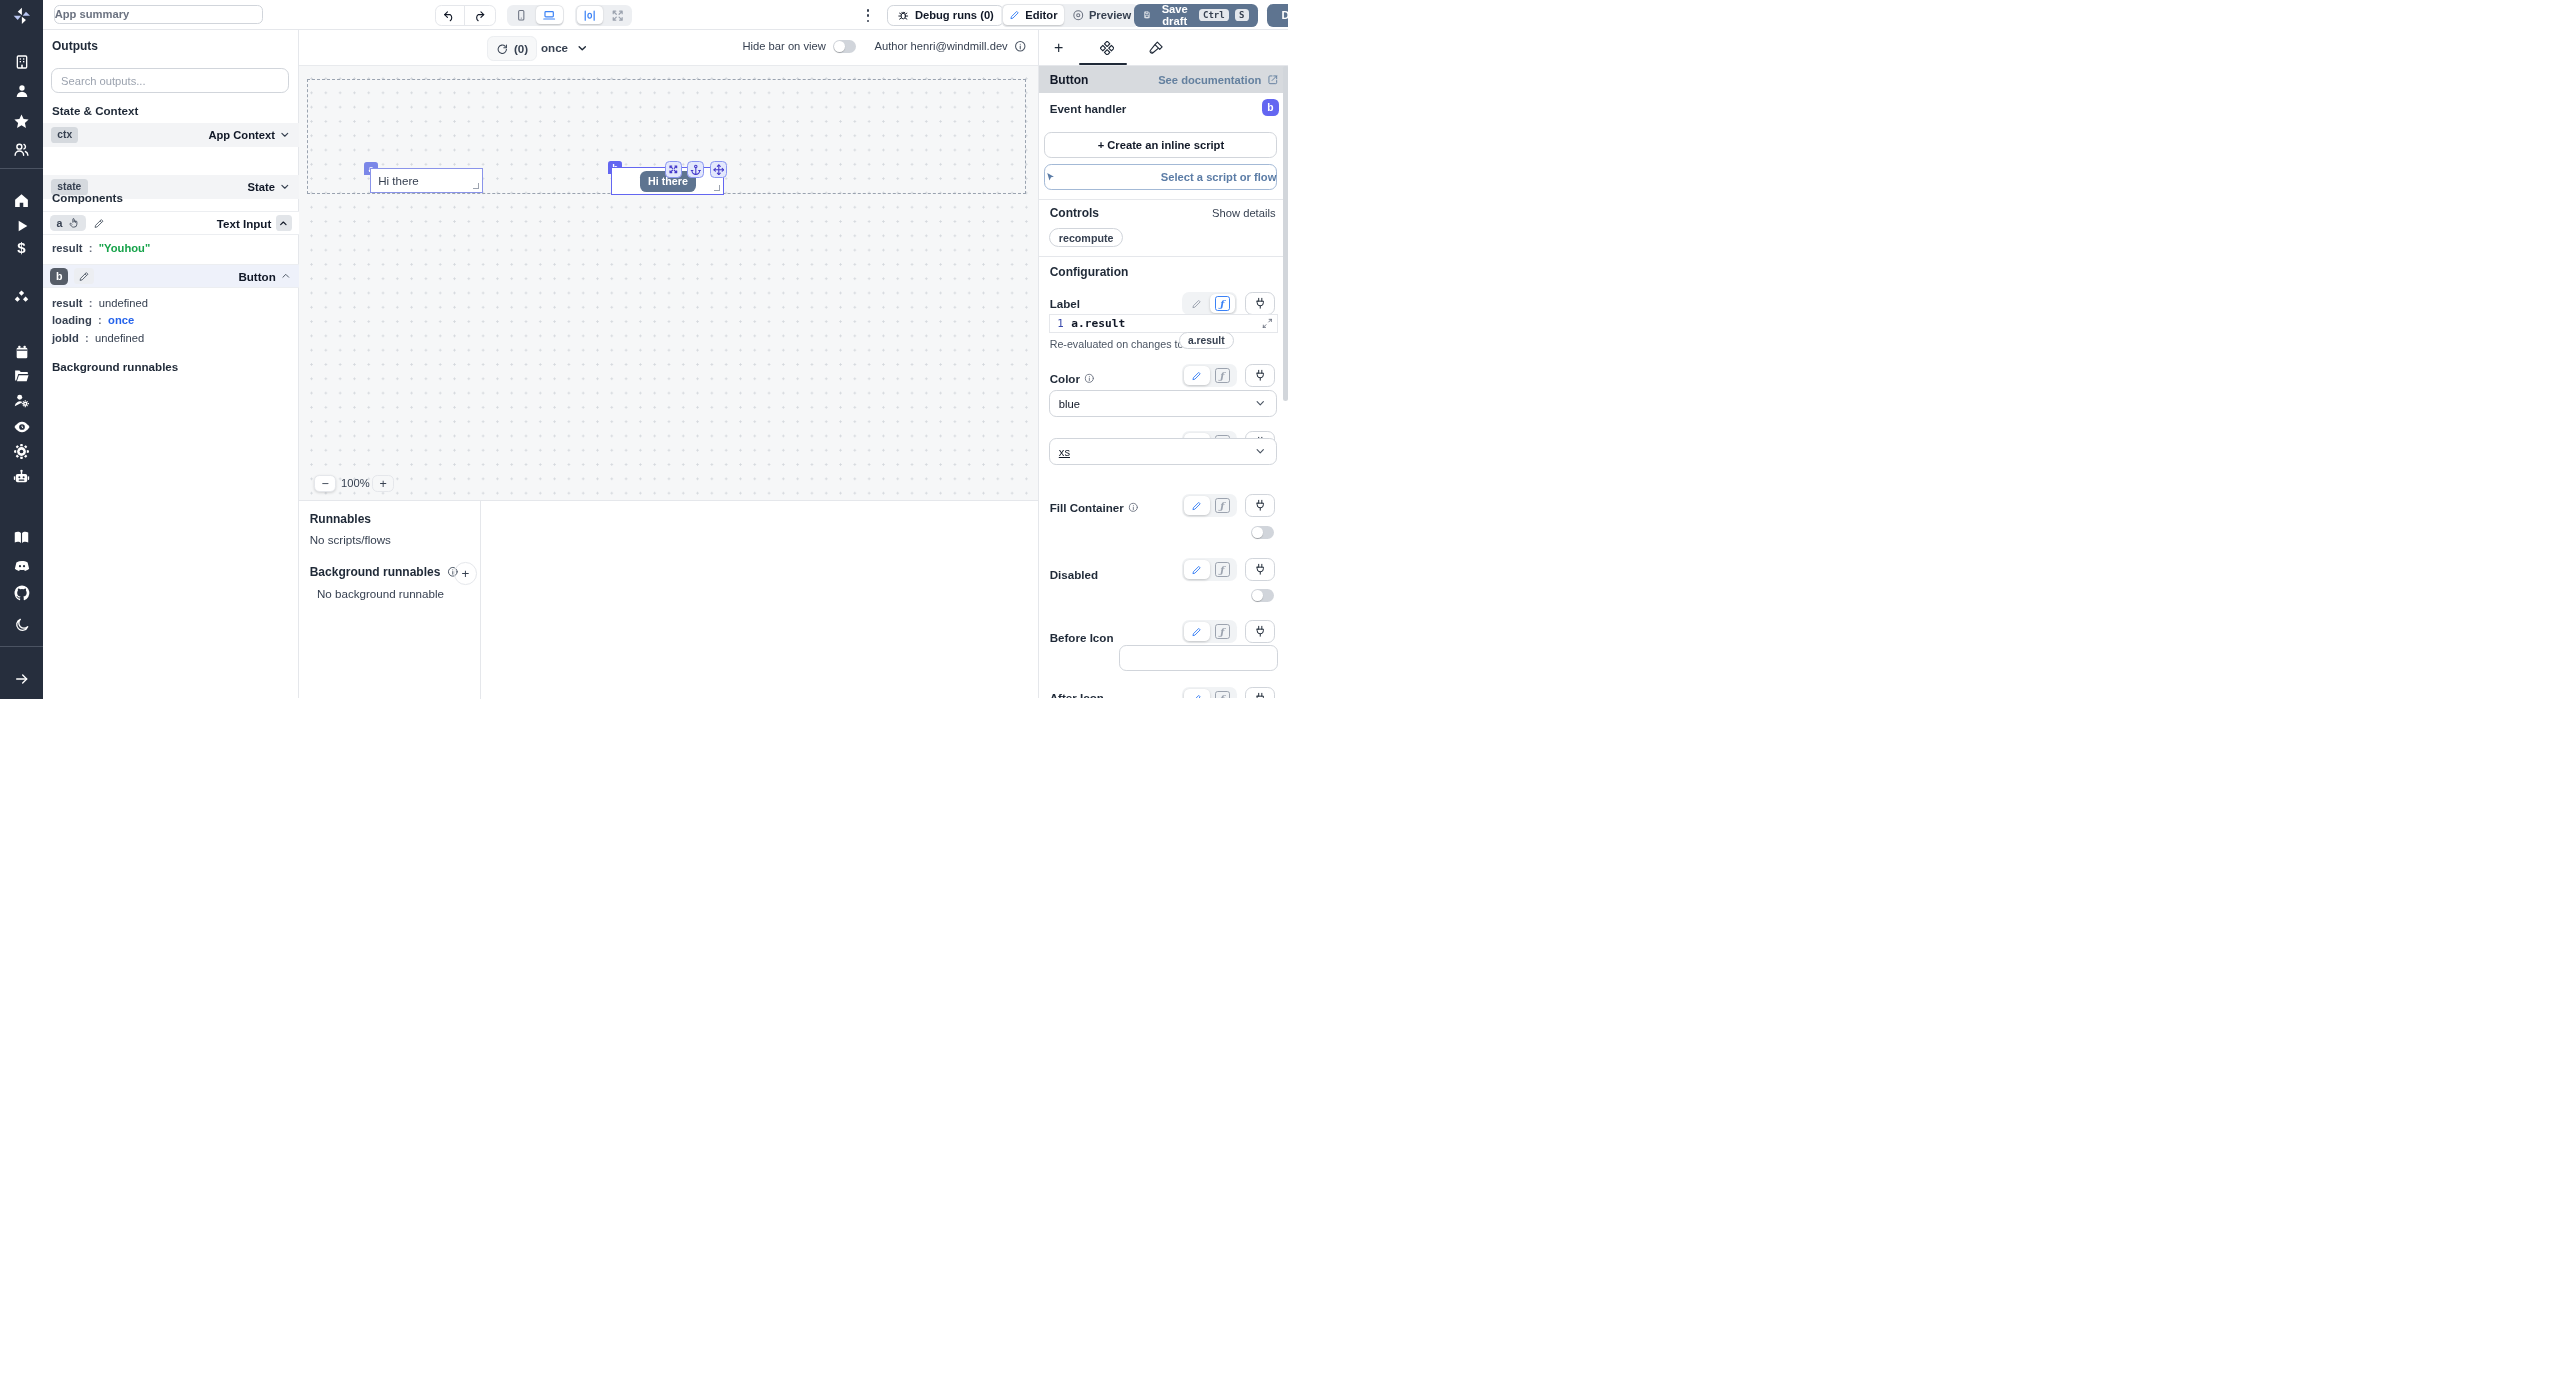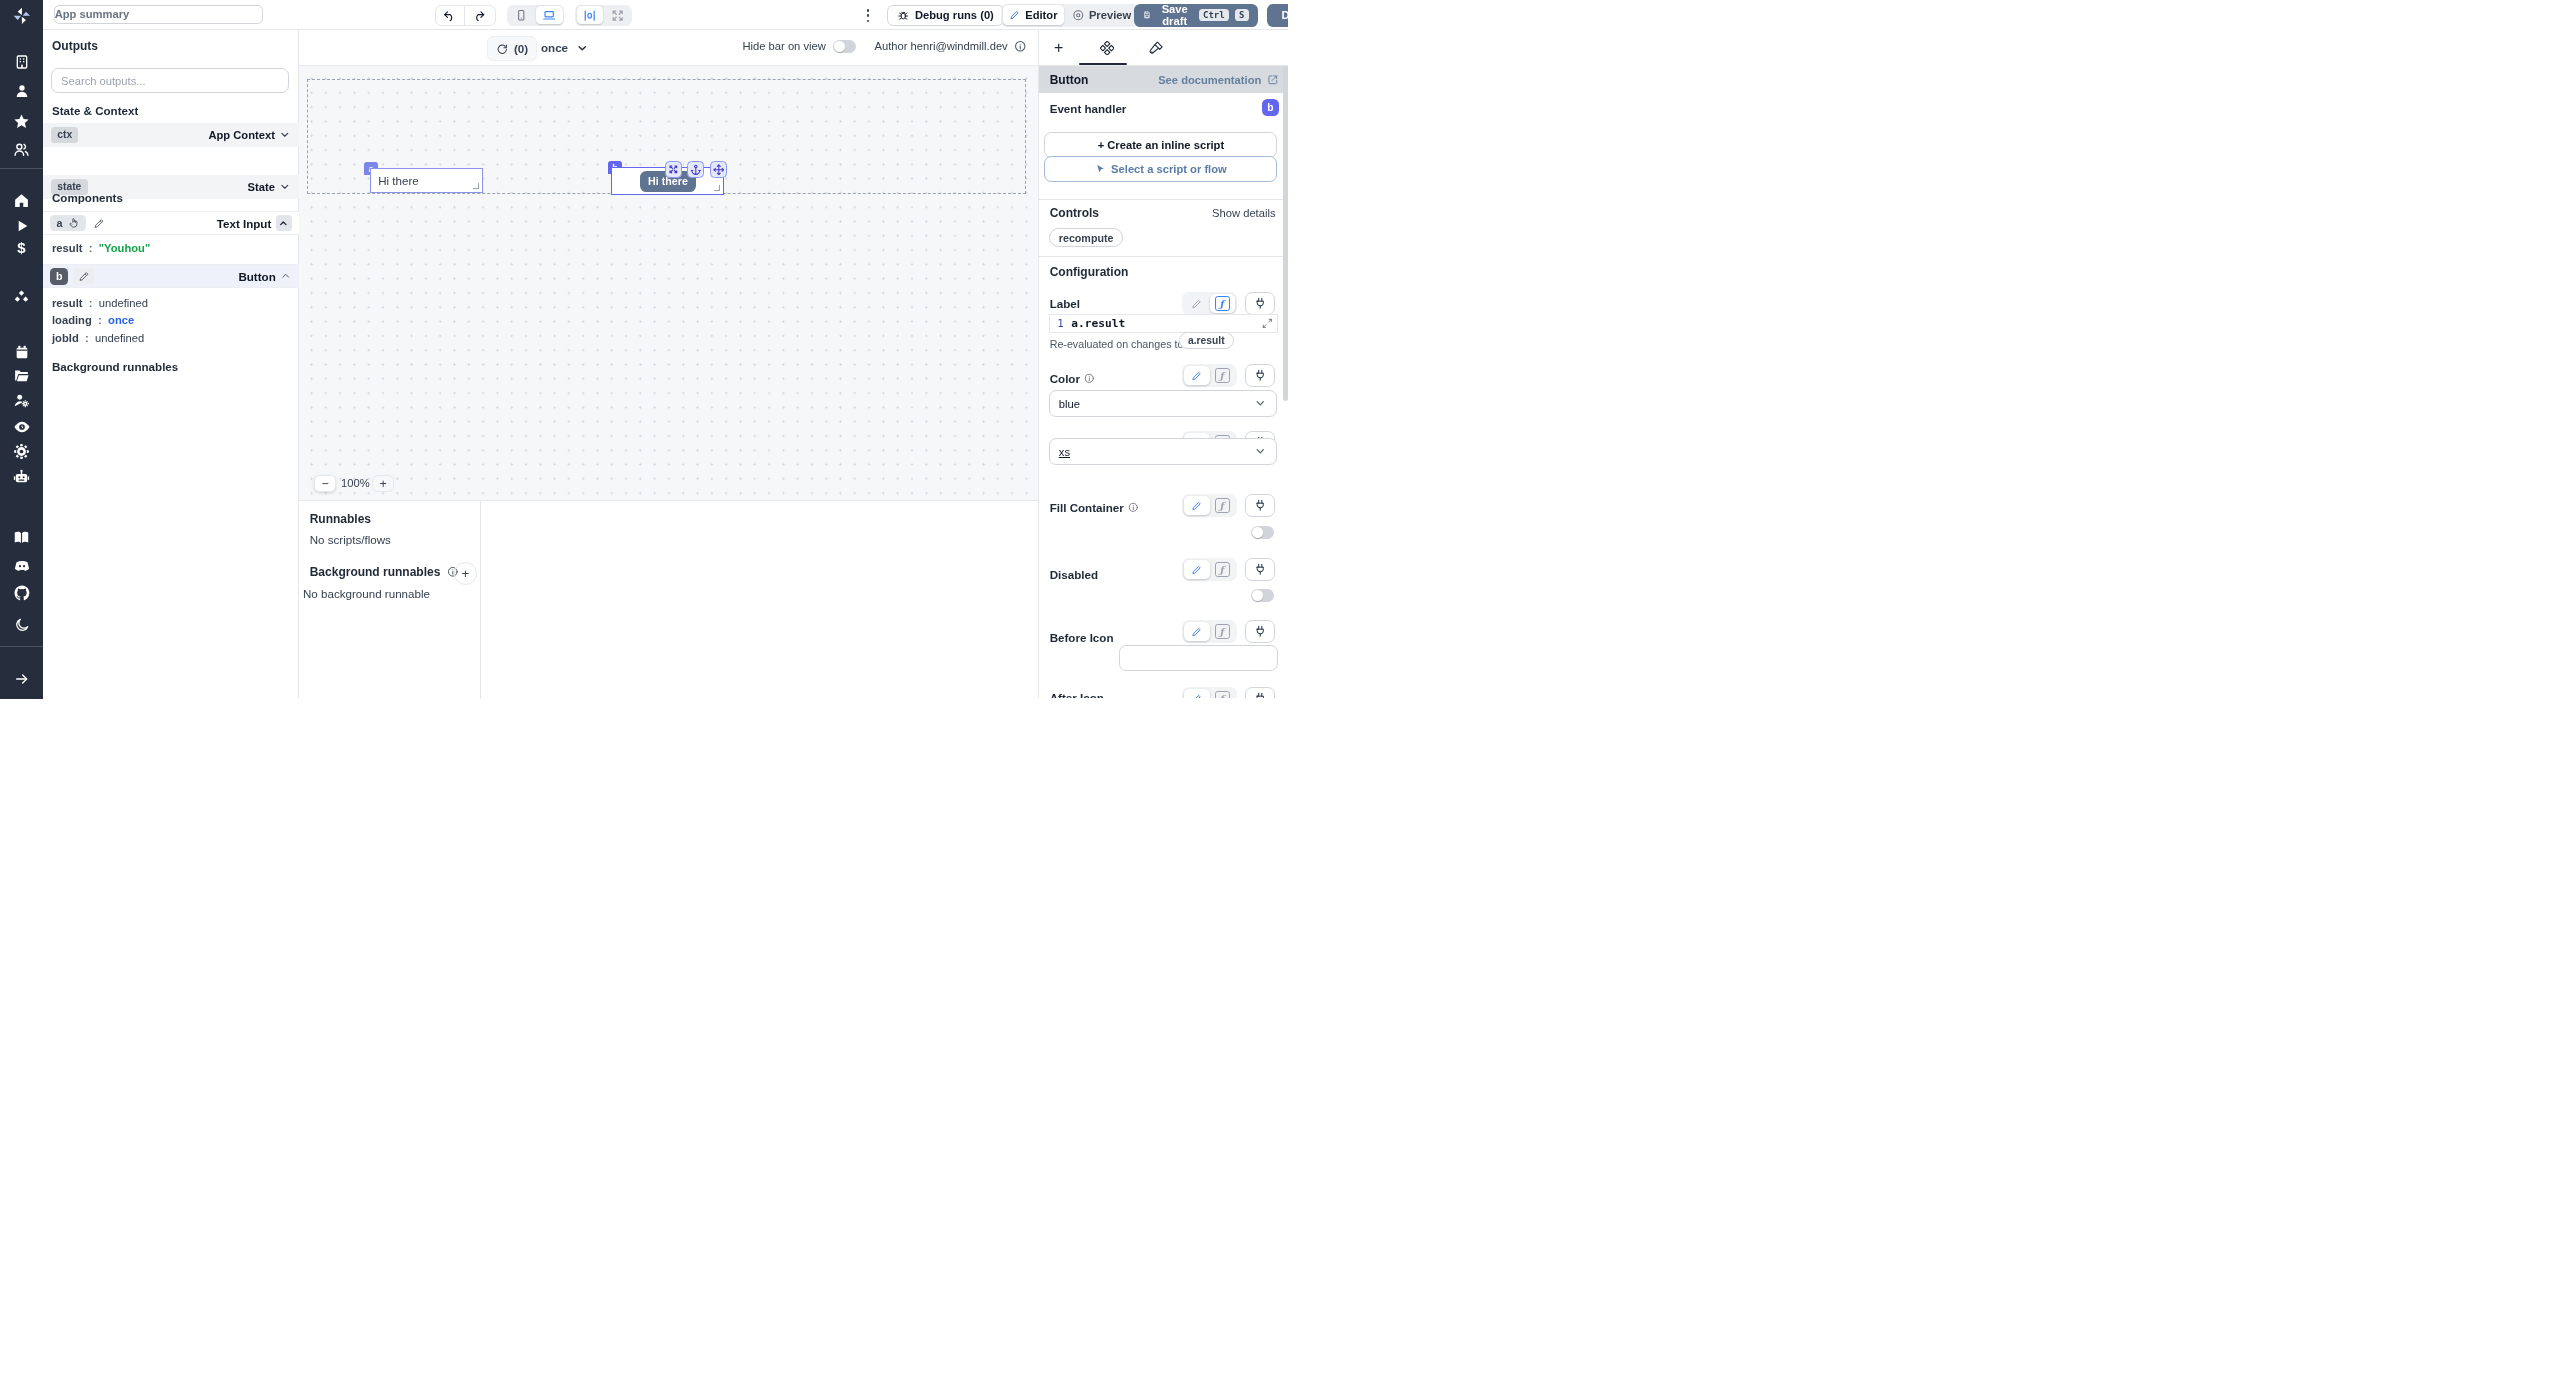--- a/index.html
+++ b/index.html
@@ -495,21 +495,21 @@
     <div class="abs" style="left:10.7px;top:64px;display:flex;align-items:center;gap:6.3px;">
       <span class="ptitle">Background runnables</span>
       <svg width="11.6" height="11.6" viewBox="0 0 24 24" fill="none" stroke="#4b5563" stroke-width="2" stroke-linecap="round">
           <circle cx="12" cy="12" r="9"></circle>
           <path d="M12 8h.01M12 11.5V17"></path>
         </svg>
     </div>
     <div class="abs" style="left:155px;top:61px;width:20.6px;height:20.6px;border:0.9px solid #e5e7eb;border-radius:50%;display:flex;align-items:center;justify-content:center;color:#374151;font-size:13.4px;">
         <span>+</span>
       </div>
-    <div class="abs" style="left:4px;top:86px;color:#374151;">No background runnable</div>
+    <div class="abs" style="left:18px;top:86px;color:#374151;">No background runnable</div>
   </div>
 
   <div class="inspector">
     <div class="itab" style="left:9px;">
         <span style="font-size:16px;font-weight:400;color:#1f2937;">+</span>
       </div>
     <div class="itab" style="left:57px;">
       <svg width="14.3" height="14.3" viewBox="0 0 24 24" fill="none" stroke="#1f2937" stroke-width="1.9" stroke-linejoin="round">
           <rect x="8.8" y="1.5" width="6.4" height="6.4" transform="rotate(45 12 4.7)"></rect>
           <rect x="1.6" y="8.8" width="6.4" height="6.4" transform="rotate(45 4.8 12)"></rect>
@@ -538,21 +538,21 @@
           </svg>
       </span>
     </div>
 
     <div class="abs sb" style="left:10.7px;top:72px;font-size:11.6px;">Event handler</div>
     <div class="abs" style="left:223px;top:69px;width:17px;height:17px;background:#6366f1;border-radius:5.4px;display:flex;align-items:center;justify-content:center;color:#fff;font-weight:700;font-size:10.3px;">b</div>
 
     <div class="fullbtn" style="top:102px;border:0.9px solid #d1d5db;color:#111827;">
       <span>+ Create an inline script</span>
     </div>
-    <div class="fullbtn" style="top:126px;border:0.9px solid #a3b9d6;color:#5b7ca6;">
+    <div class="fullbtn" style="top:134px;border:0.9px solid #a3b9d6;color:#5b7ca6;justify-content:space-between;">
       <svg width="10.7" height="10.7" viewBox="0 0 24 24" fill="#5b7ca6">
           <path d="M5 2l15 8.5-6.5 1.5L10 19z"></path>
         </svg>
       <span>Select a script or flow</span>
     </div>
 
     <div class="hr" style="top:169px;"></div>
     <div class="abs ptitle" style="left:10.7px;top:176px;">Controls</div>
     <div class="abs" style="right:12.5px;top:177px;font-size:11.2px;color:#374151;">Show details</div>
     <div class="abs" style="left:9.8px;top:198px;"><span class="chip">recompute</span></div>

